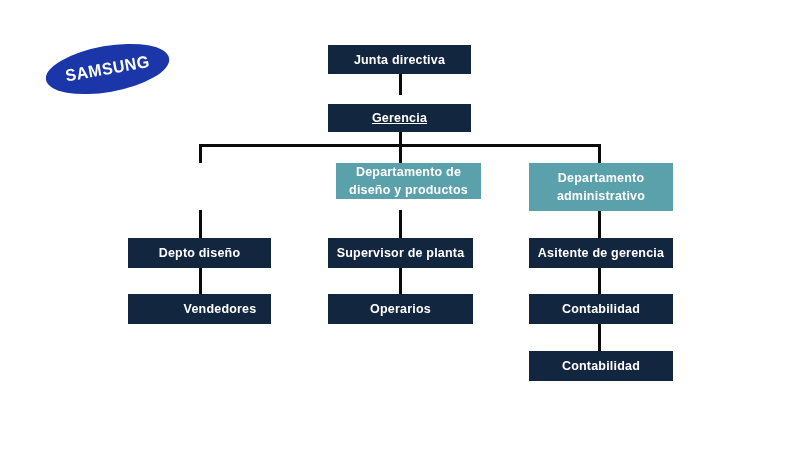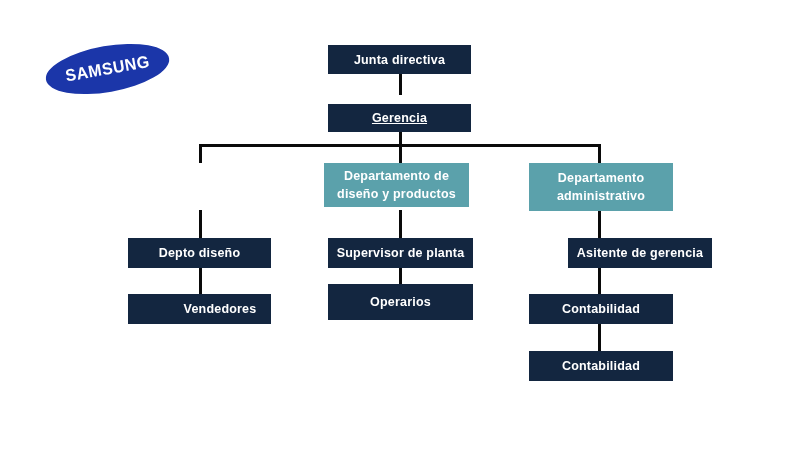--- a/index.html
+++ b/index.html
@@ -63,27 +63,27 @@
   <div class="vline" style="left:399px;top:210px;height:28px;"></div>
   <div class="vline" style="left:399px;top:267px;height:27px;"></div>
 
   <div class="vline" style="left:598px;top:210px;height:29px;"></div>
   <div class="vline" style="left:598px;top:267px;height:27px;"></div>
   <div class="vline" style="left:598px;top:322px;height:29px;"></div>
 
   <div class="node navy" style="left:328px;top:45px;width:143px;height:29px;">Junta directiva</div>
   <div class="node navy" style="left:328px;top:104px;width:143px;height:28px;text-decoration:underline;">Gerencia</div>
 
-  <div class="node teal" style="left:324px;top:163px;width:145px;height:44px;">Departamento de diseño y productos</div>
+  <div class="node teal" style="left:336px;top:163px;width:145px;height:36px;">Departamento de diseño y productos</div>
   <div class="node teal" style="left:529px;top:163px;width:144px;height:48px;">Departamento administrativo</div>
 
   <div class="node navy" style="left:128px;top:238px;width:143px;height:30px;">Depto diseño</div>
   <div class="node navy" style="left:128px;top:294px;width:143px;height:30px;padding-left:44px;">Vendedores</div>
 
   <div class="node navy" style="left:328px;top:238px;width:145px;height:30px;">Supervisor de planta</div>
-  <div class="node navy" style="left:328px;top:284px;width:145px;height:36px;">Operarios</div>
+  <div class="node navy" style="left:328px;top:294px;width:145px;height:30px;">Operarios</div>
 
-  <div class="node navy" style="left:529px;top:238px;width:144px;height:30px;margin-left:39px;">Asitente de gerencia</div>
+  <div class="node navy" style="left:529px;top:238px;width:144px;height:30px;">Asitente de gerencia</div>
   <div class="node navy" style="left:529px;top:294px;width:144px;height:30px;">Contabilidad</div>
   <div class="node navy" style="left:529px;top:351px;width:144px;height:30px;">Contabilidad</div>
 
 
 </div>
 
 </body></html>

